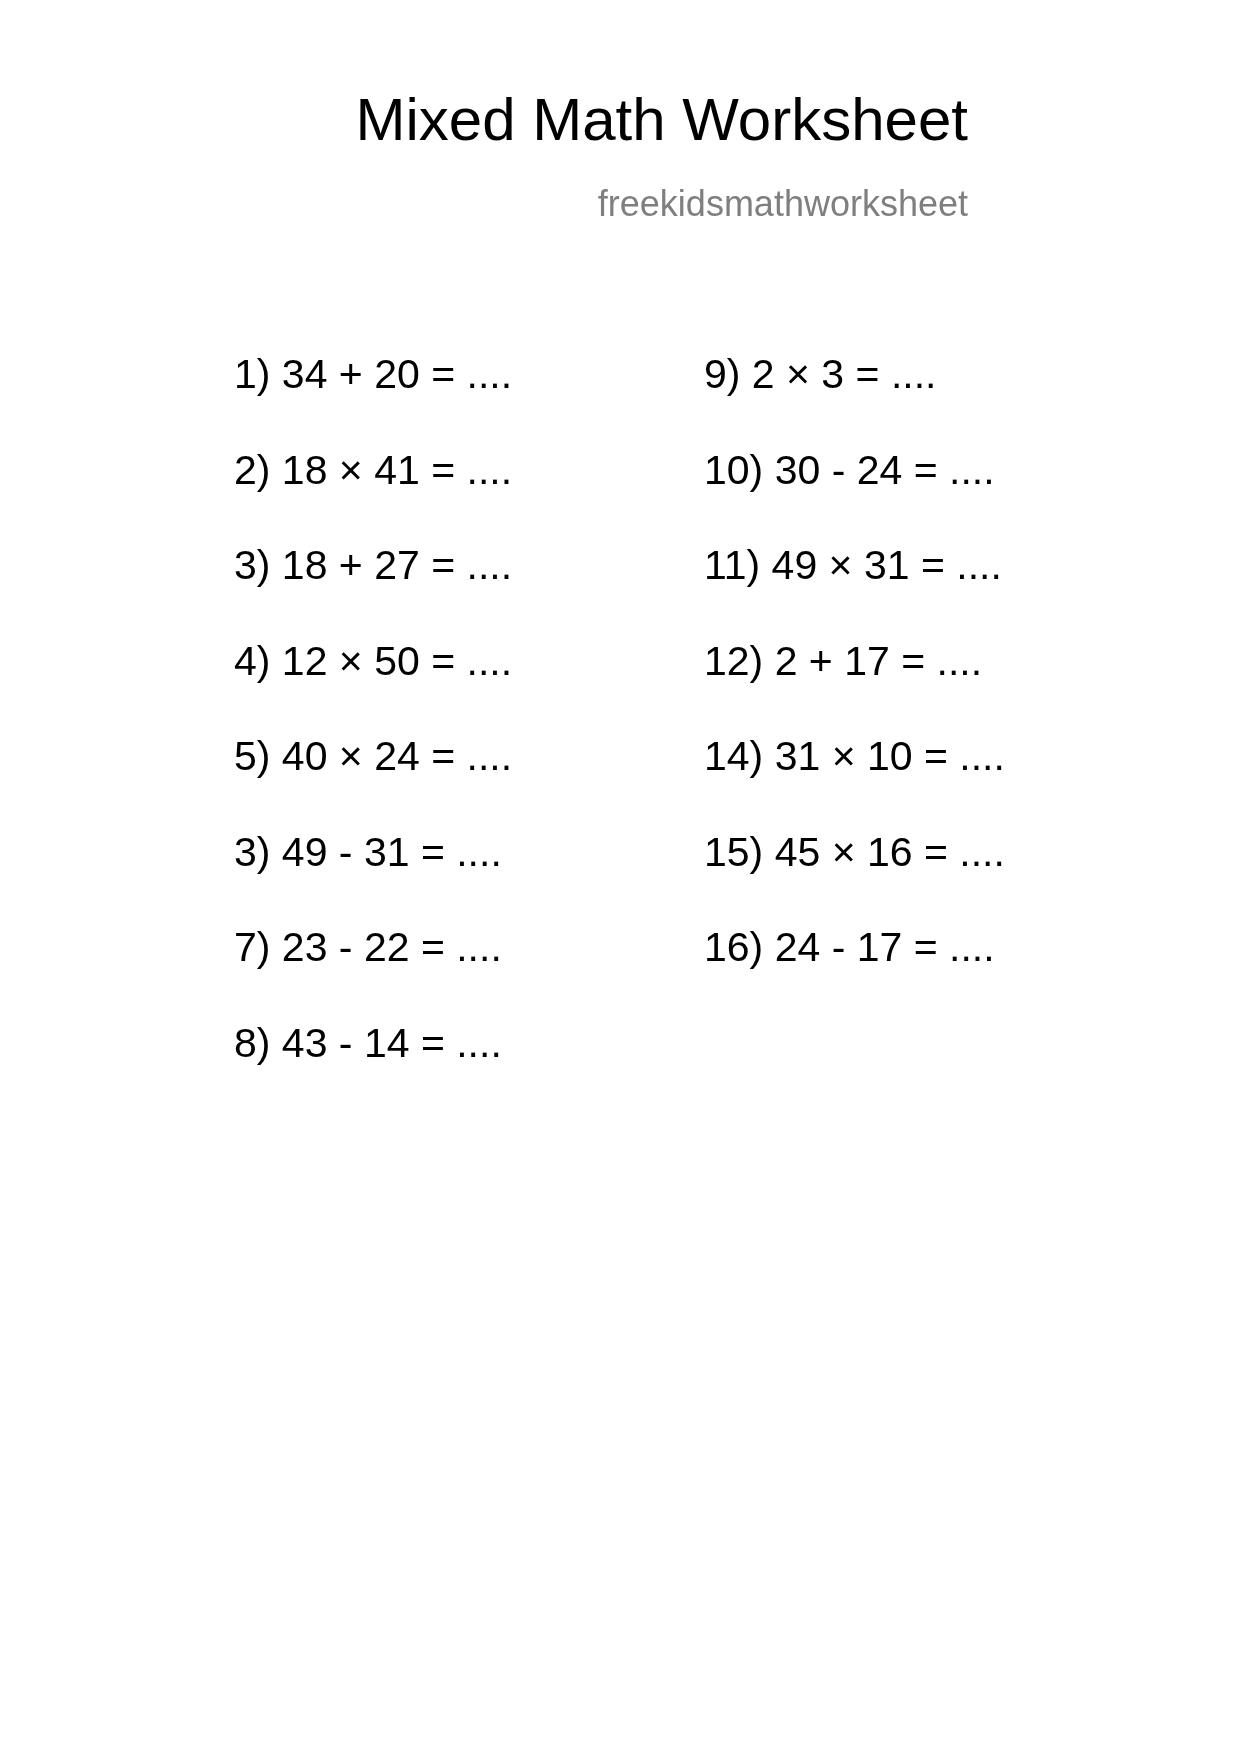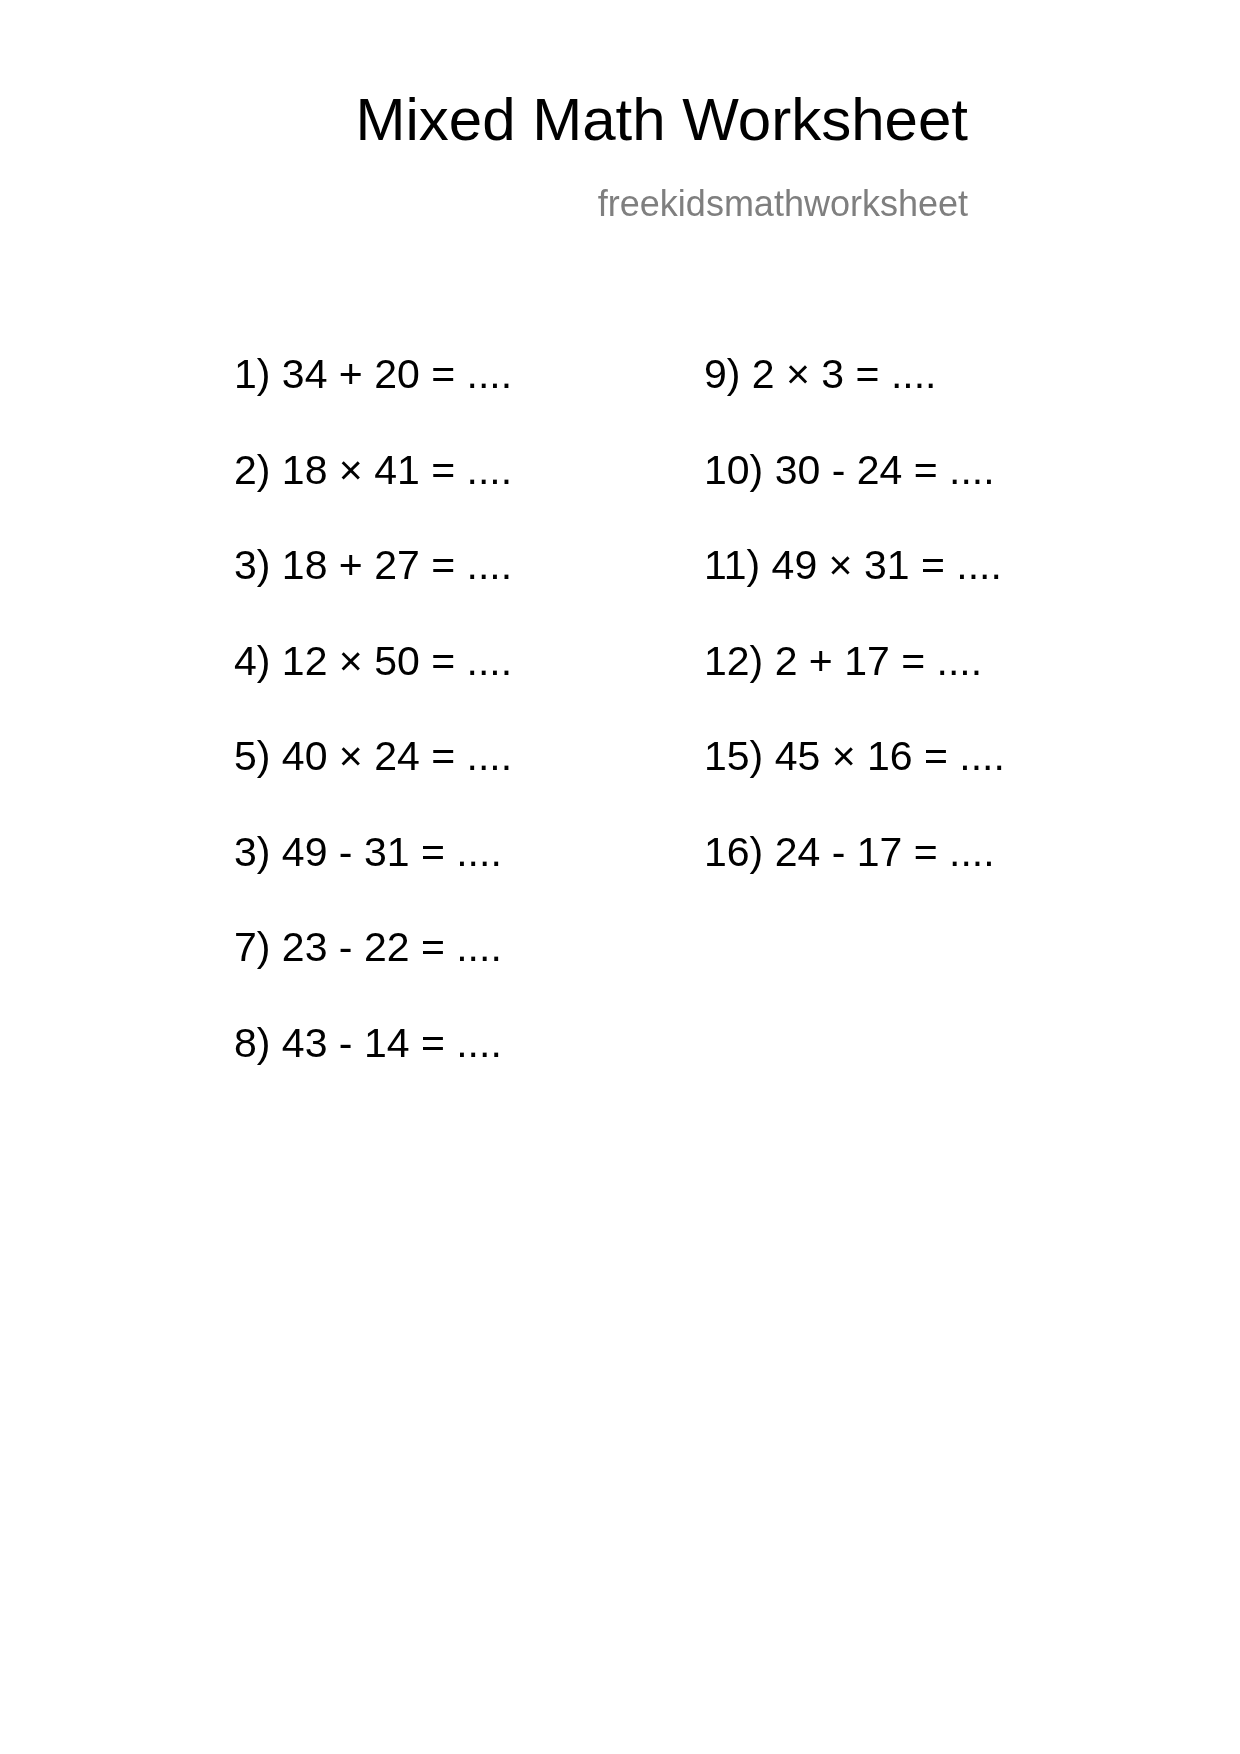--- a/index.html
+++ b/index.html
@@ -30,15 +30,16 @@
   <div class="problem">3) 49 - 31 = ....</div>
   <div class="problem">7) 23 - 22 = ....</div>
   <div class="problem">8) 43 - 14 = ....</div>
 </div>
 
 <div class="col right">
   <div class="problem">9) 2 × 3 = ....</div>
   <div class="problem">10) 30 - 24 = ....</div>
   <div class="problem">11) 49 × 31 = ....</div>
   <div class="problem">12) 2 + 17 = ....</div>
+  <div class="problem">14) 31 × 10 = ....</div>
   <div class="problem">15) 45 × 16 = ....</div>
   <div class="problem">16) 24 - 17 = ....</div>
 </div>
 
 </body></html>

